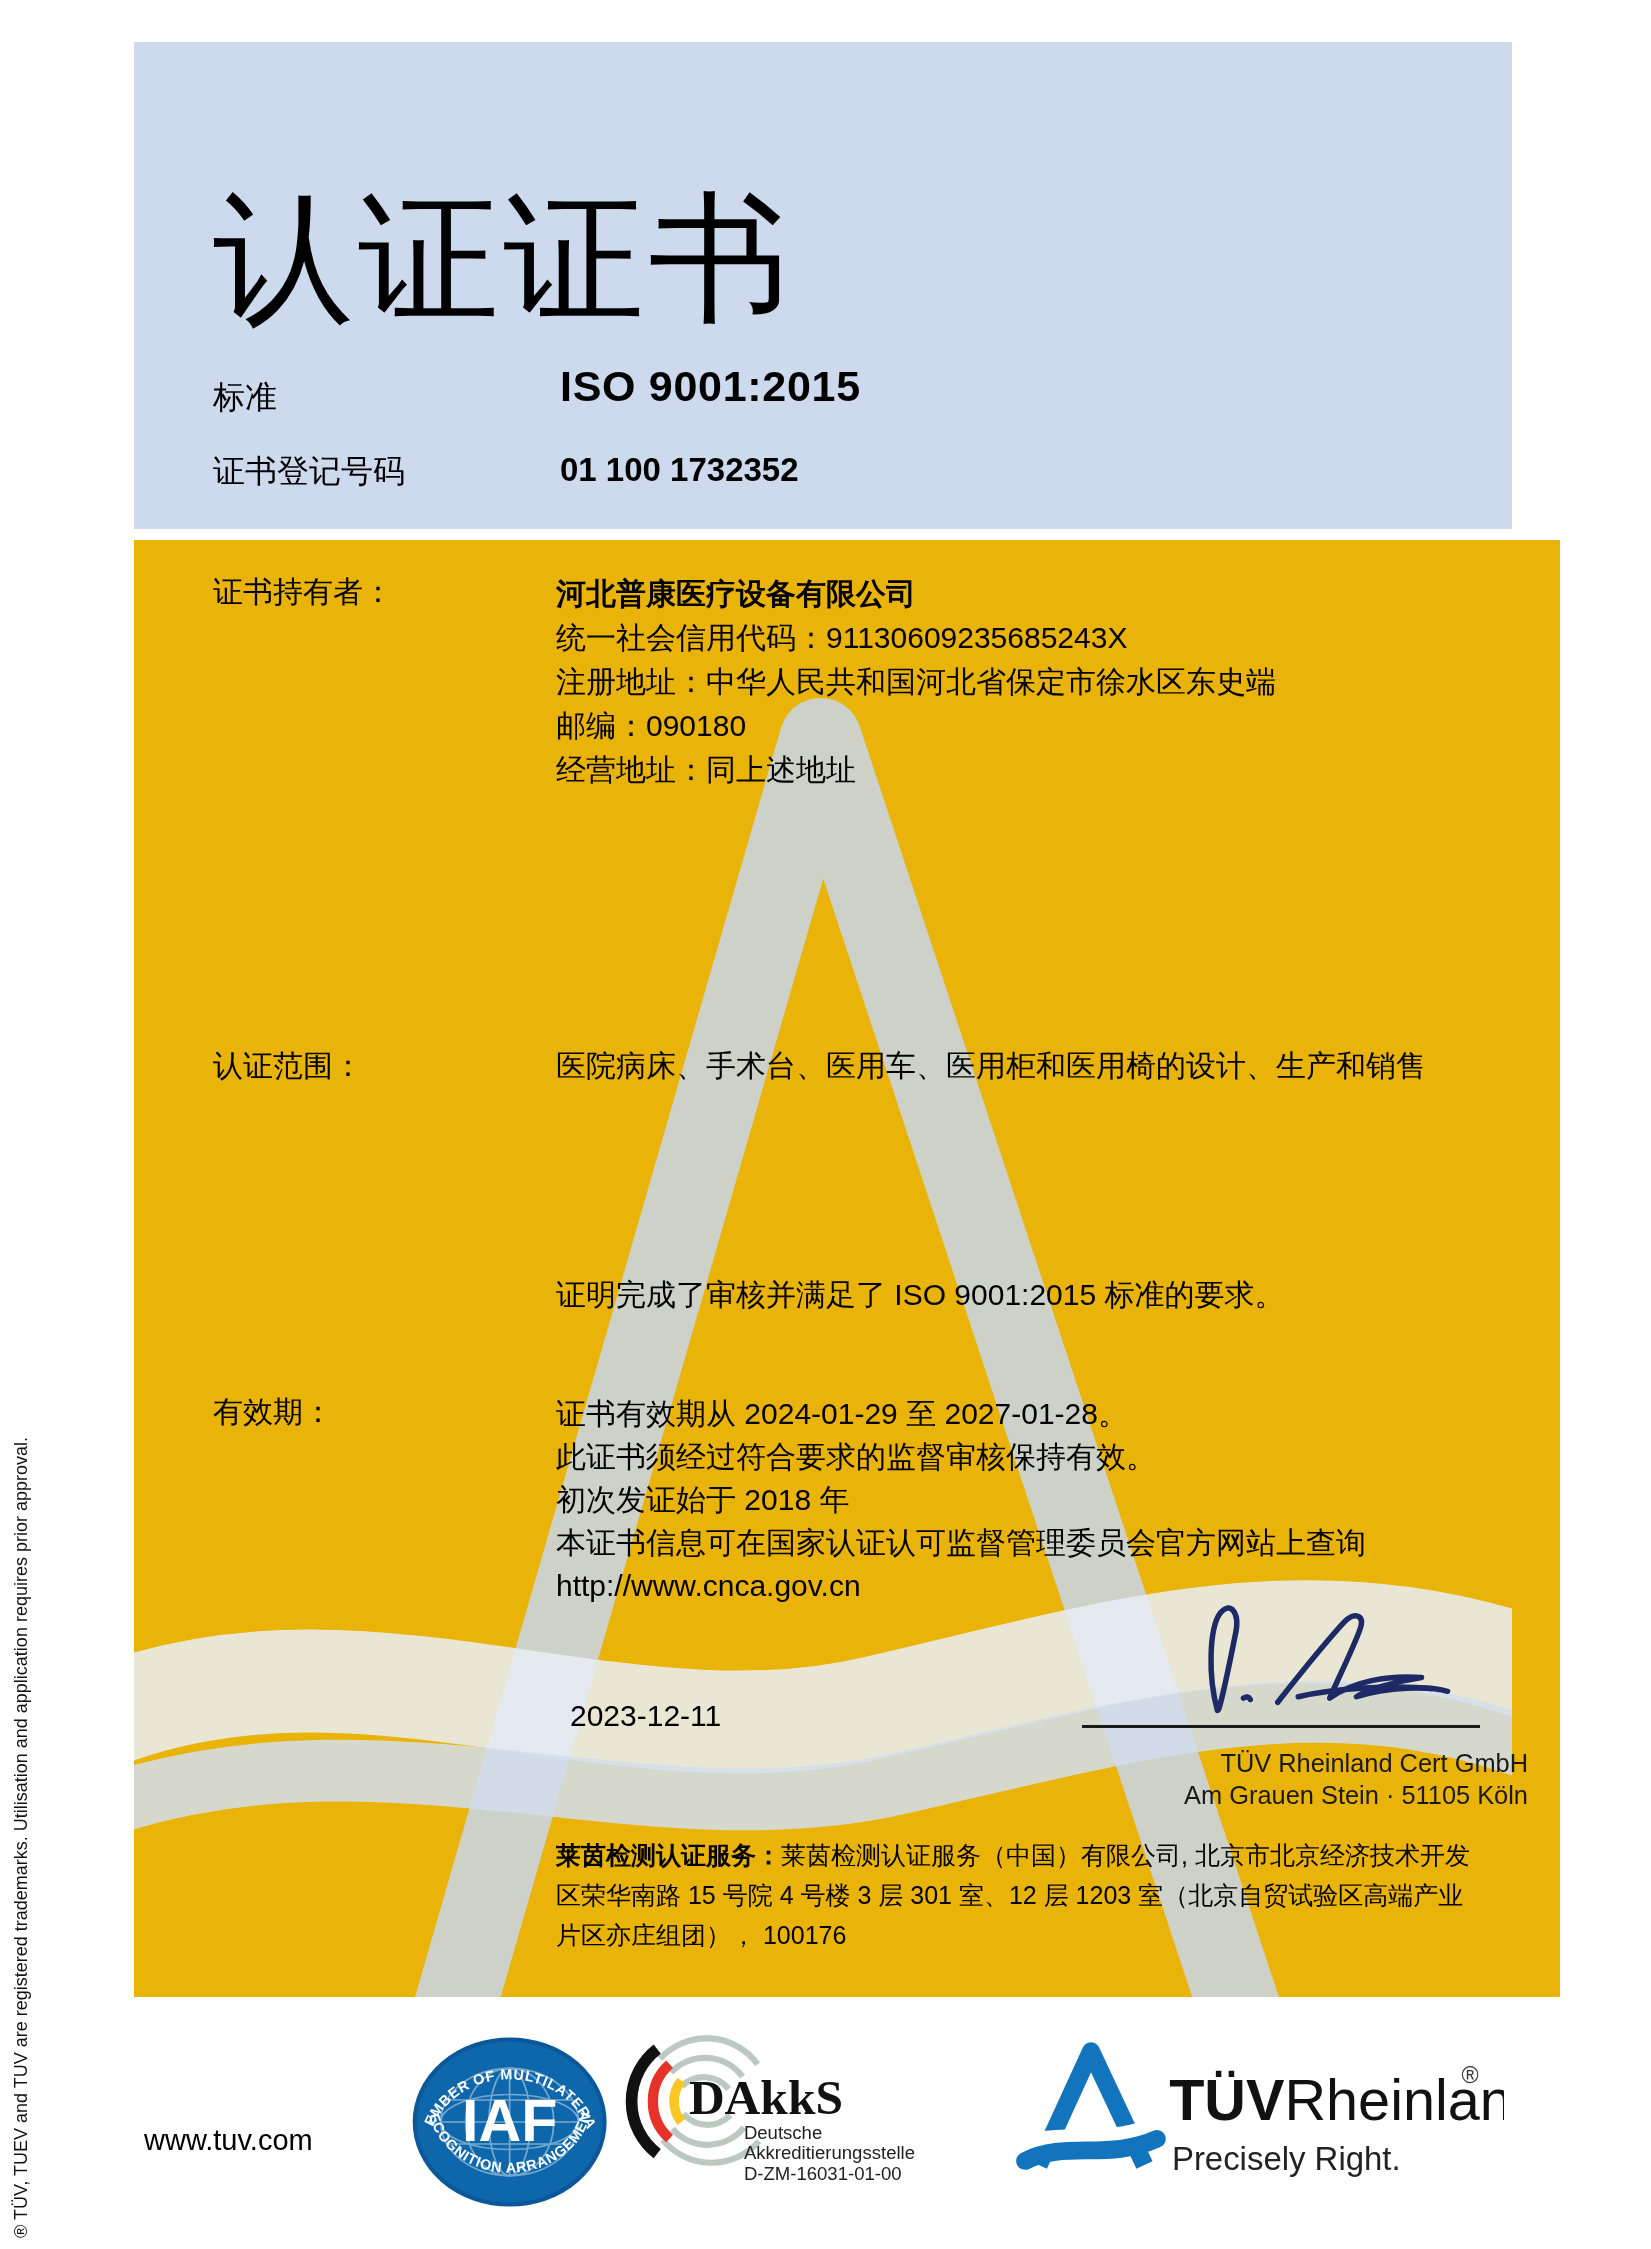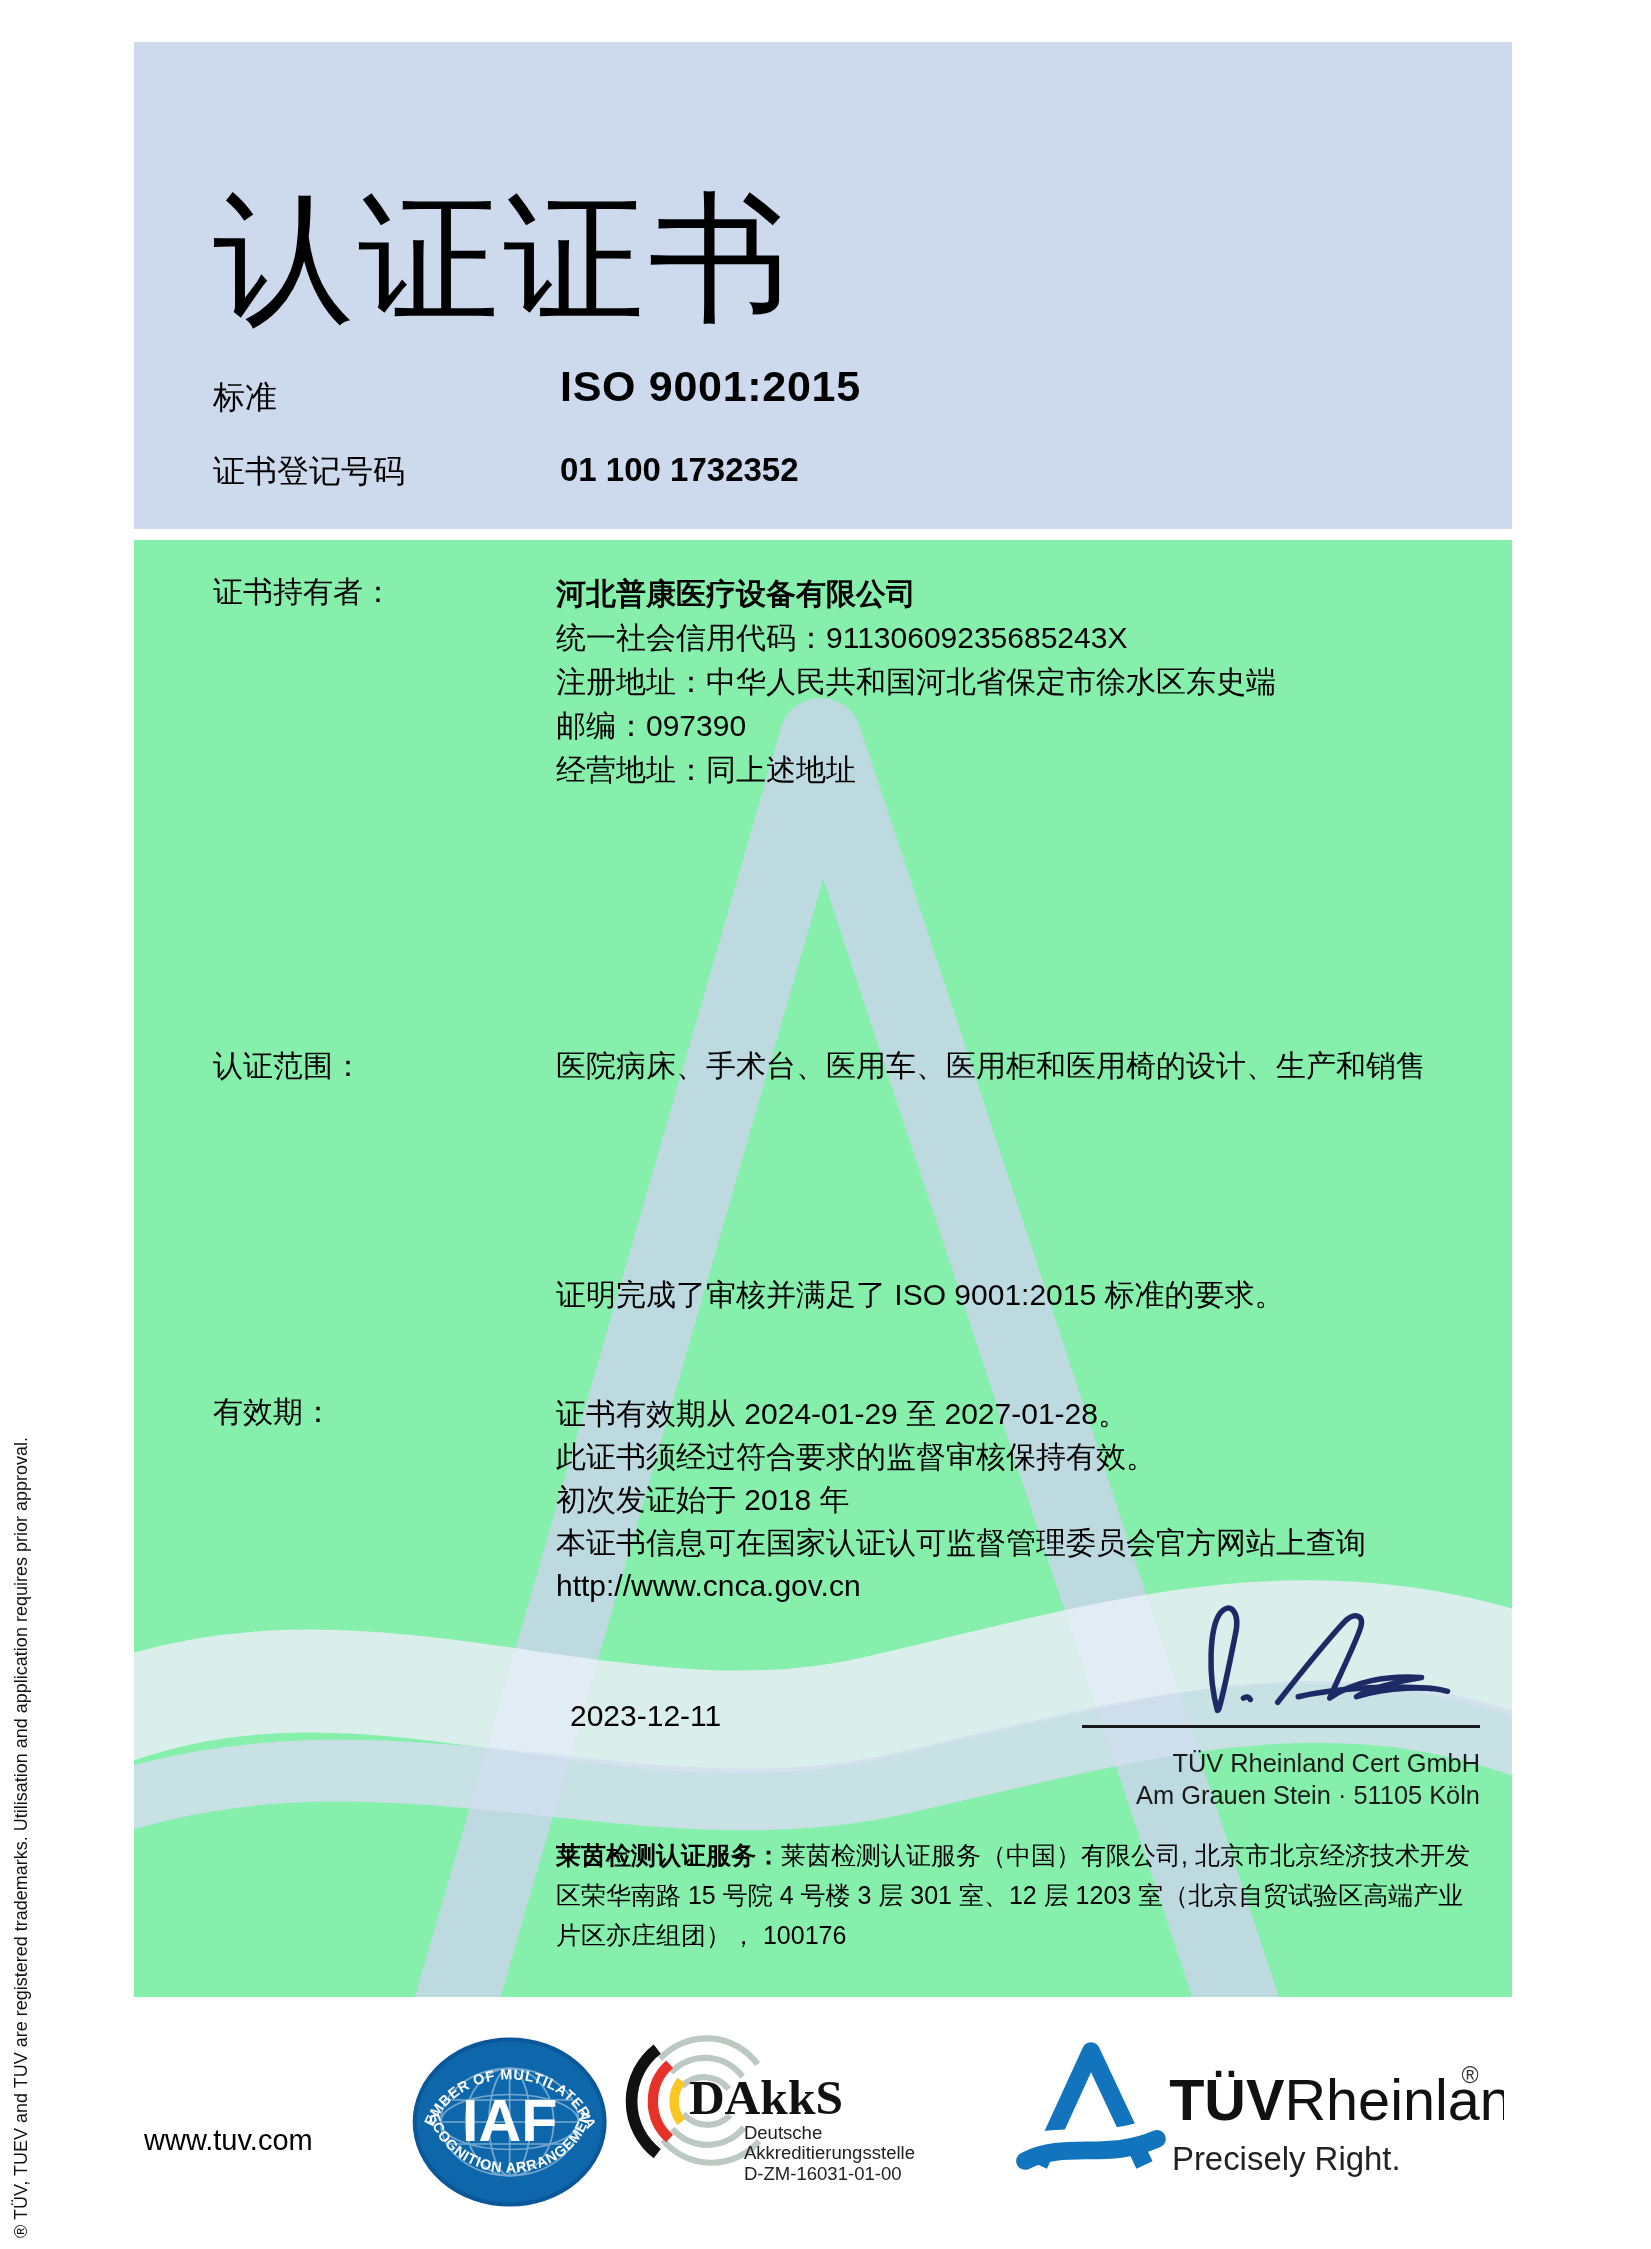--- a/index.html
+++ b/index.html
@@ -12,22 +12,23 @@
     color:#000;
   }
   .abs{position:absolute;}
   
   .header-block{
     left:134px;top:42px;width:1378px;height:487px;
     background:#cdd9ec;
   }
   .body-block{
     left:134px;top:540px;width:1378px;height:1457px;
-    background:#86efac;
+    background:#eab308;
     overflow:hidden;
+    padding-left:48px;
   }
   .watermark{left:0;top:0;}
   
   .cert-title{
     left:79px;top:96px;
     font-size:141px;line-height:1.1;
     letter-spacing:4.1px;
     font-weight:400;
     color:#000;
     margin-top:43px;
@@ -90,21 +91,21 @@
         <path d="M -60 1720 C 330 1560 700 1790 1080 1700 C 1430 1620 1720 1520 2080 1660" stroke="#e9eef7" stroke-width="150"></path>
         <path d="M -60 1850 C 360 1700 740 1900 1120 1810 C 1470 1730 1760 1640 2080 1780" stroke="#d2deee" stroke-width="90"></path>
       </g>
     </svg>
 
     <div class="abs fld-label holder-label">证书持有者：</div>
     <div class="abs holder-lines">
       <div class="holder-company">河北普康医疗设备有限公司</div>
       <div>统一社会信用代码：91130609235685243X</div>
       <div>注册地址：中华人民共和国河北省保定市徐水区东史端</div>
-      <div>邮编：097390</div>
+      <div>邮编：090180</div>
       <div>经营地址：同上述地址</div>
     </div>
 
     <div class="abs fld-label scope-label">认证范围：</div>
     <div class="abs scope-value">医院病床、手术台、医用车、医用柜和医用椅的设计、生产和销售</div>
 
     <div class="abs statement">证明完成了审核并满足了 ISO 9001:2015 标准的要求。</div>
 
     <div class="abs fld-label validity-label">有效期：</div>
     <div class="abs validity-lines">

